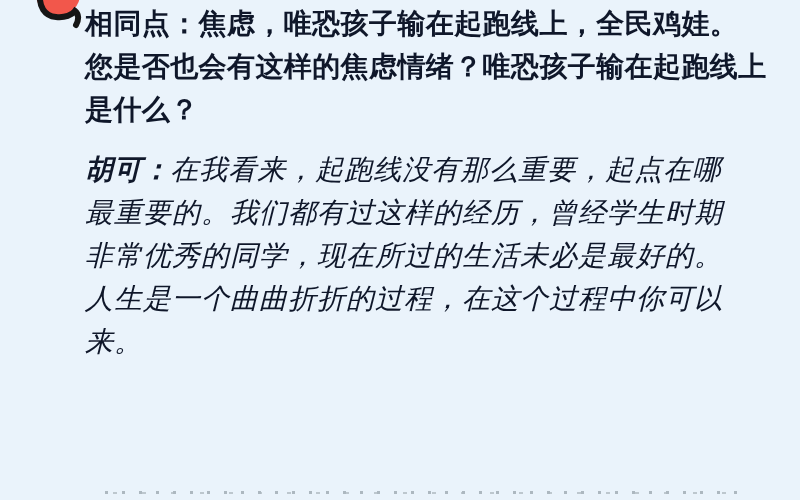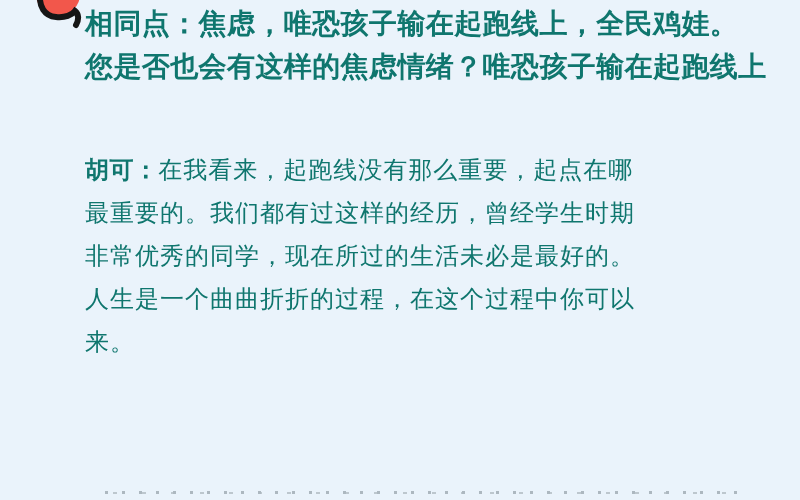--- a/index.html
+++ b/index.html
@@ -33,25 +33,26 @@
     letter-spacing: 0.4px;
     white-space: nowrap;
   }
   .answer {
     position: absolute;
     left: 85px;
     top: 148px;
     width: 680px;
   }
   .answer .aline {
-    font-size: 24px;
+    font-size: 28px;
     font-weight: 400;
     line-height: 43px;
     letter-spacing: 1px;
     white-space: nowrap;
+    font-style: italic;
   }
   .answer .speaker {
     font-weight: 700;
     letter-spacing: 0.4px;
   }
   .remnant {
     position: absolute;
     left: 105px;
     top: 489px;
     width: 640px;
@@ -61,30 +62,31 @@
       repeating-linear-gradient(90deg, #7d8890 0 3px, transparent 3px 17px),
       repeating-linear-gradient(90deg, transparent 0 8px, #9aa4ab 8px 12px, transparent 12px 29px);
     background-position: 0 2px, 0 3px;
     background-size: 100% 3px, 100% 2px;
     background-repeat: no-repeat;
   }
 </style>
 </head>
 <body>
 
-<div class="canvas" style="background: rgb(234, 243, 251); color: #0f766e;">
+<div class="canvas" style="background: rgb(234, 243, 251); color: #0f172a;">
 
   <svg class="q-icon" viewBox="0 0 56 30" aria-hidden="true">
     <circle cx="28" cy="-6" r="22" fill="#F2574B"></circle>
     <path d="M 10 -6 C 9 6, 14 16, 26 17 C 35 18, 42 15, 45 11 C 49 14, 49 20, 46 25" fill="none" stroke-width="6" stroke-linecap="round" stroke="#161616"></path>
   </svg>
 
   <div class="question">
     <div class="qline">相同点：焦虑，唯恐孩子输在起跑线上，全民鸡娃。</div>
     <div class="qline">您是否也会有这样的焦虑情绪？唯恐孩子输在起跑线上</div>
+    <div class="qline">是什么？</div>
   </div>
 
   <div class="answer">
     <div class="aline"><span class="speaker">胡可：</span><span>在我看来，起跑线没有那么重要，起点在哪</span></div>
     <div class="aline">最重要的。我们都有过这样的经历，曾经学生时期</div>
     <div class="aline">非常优秀的同学，现在所过的生活未必是最好的。</div>
     <div class="aline">人生是一个曲曲折折的过程，在这个过程中你可以</div>
     <div class="aline">来。</div>
   </div>
 

